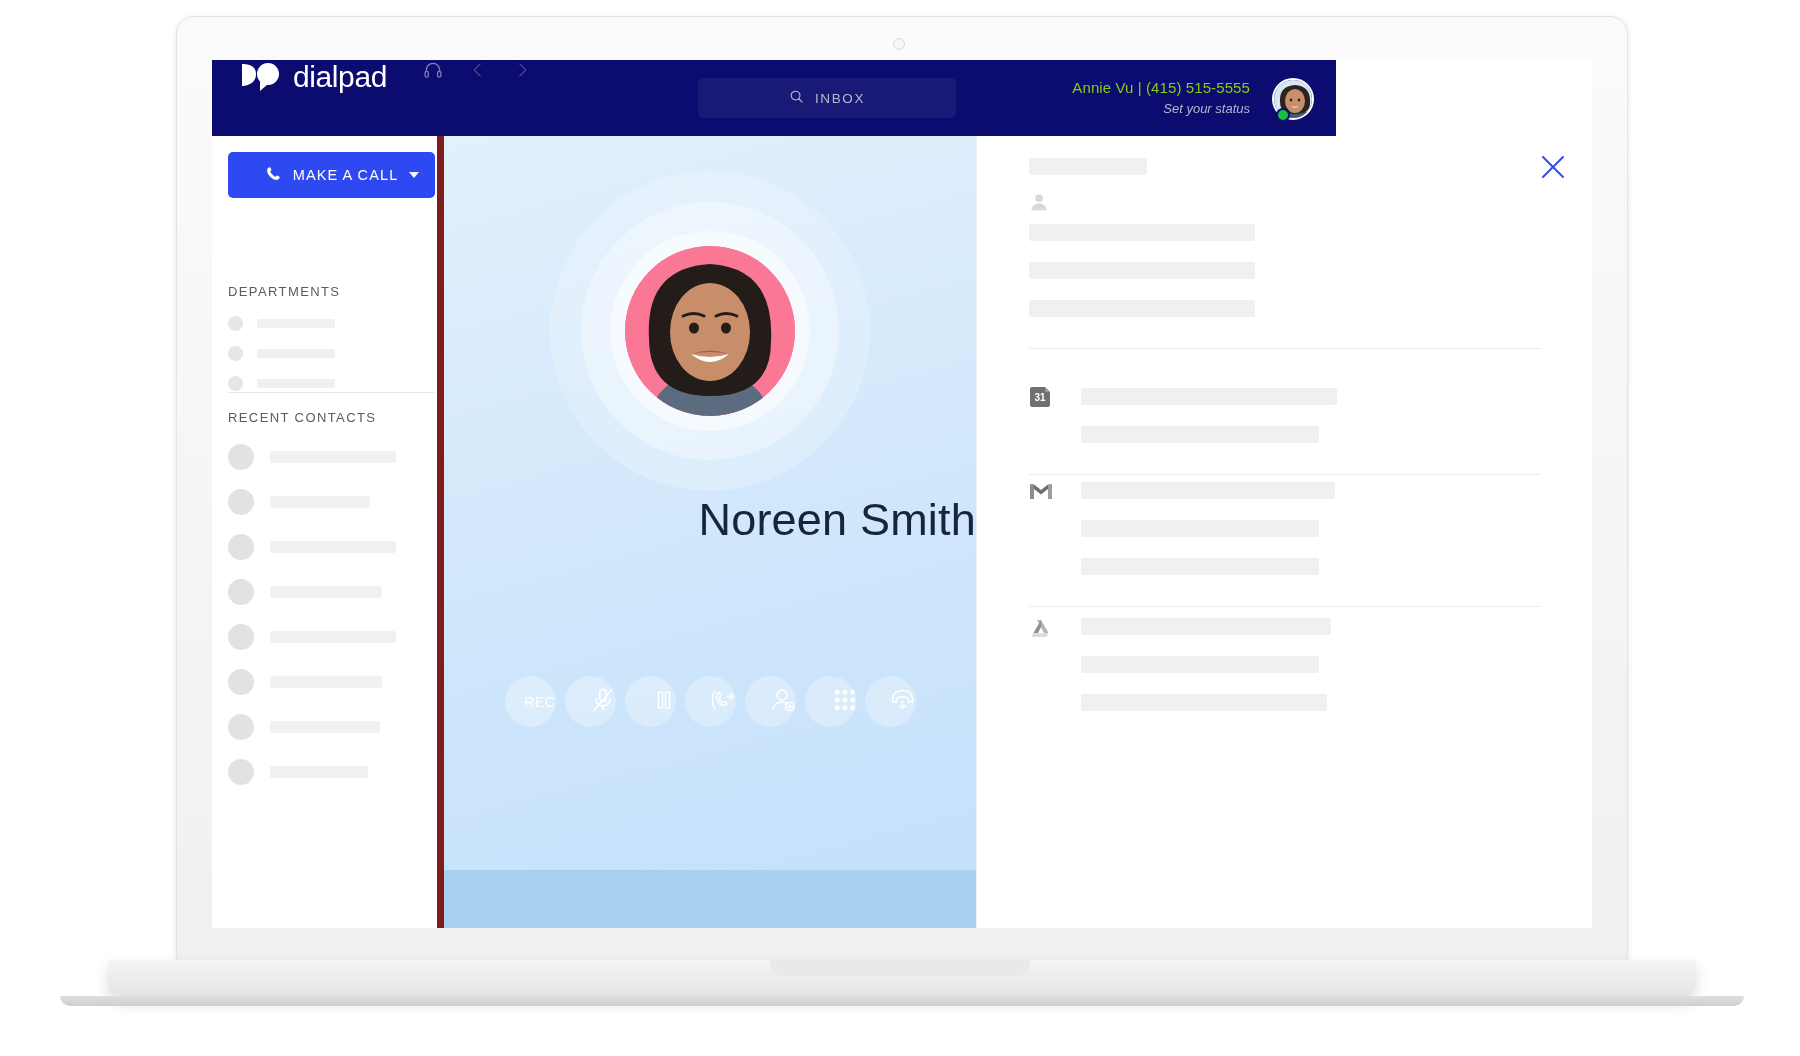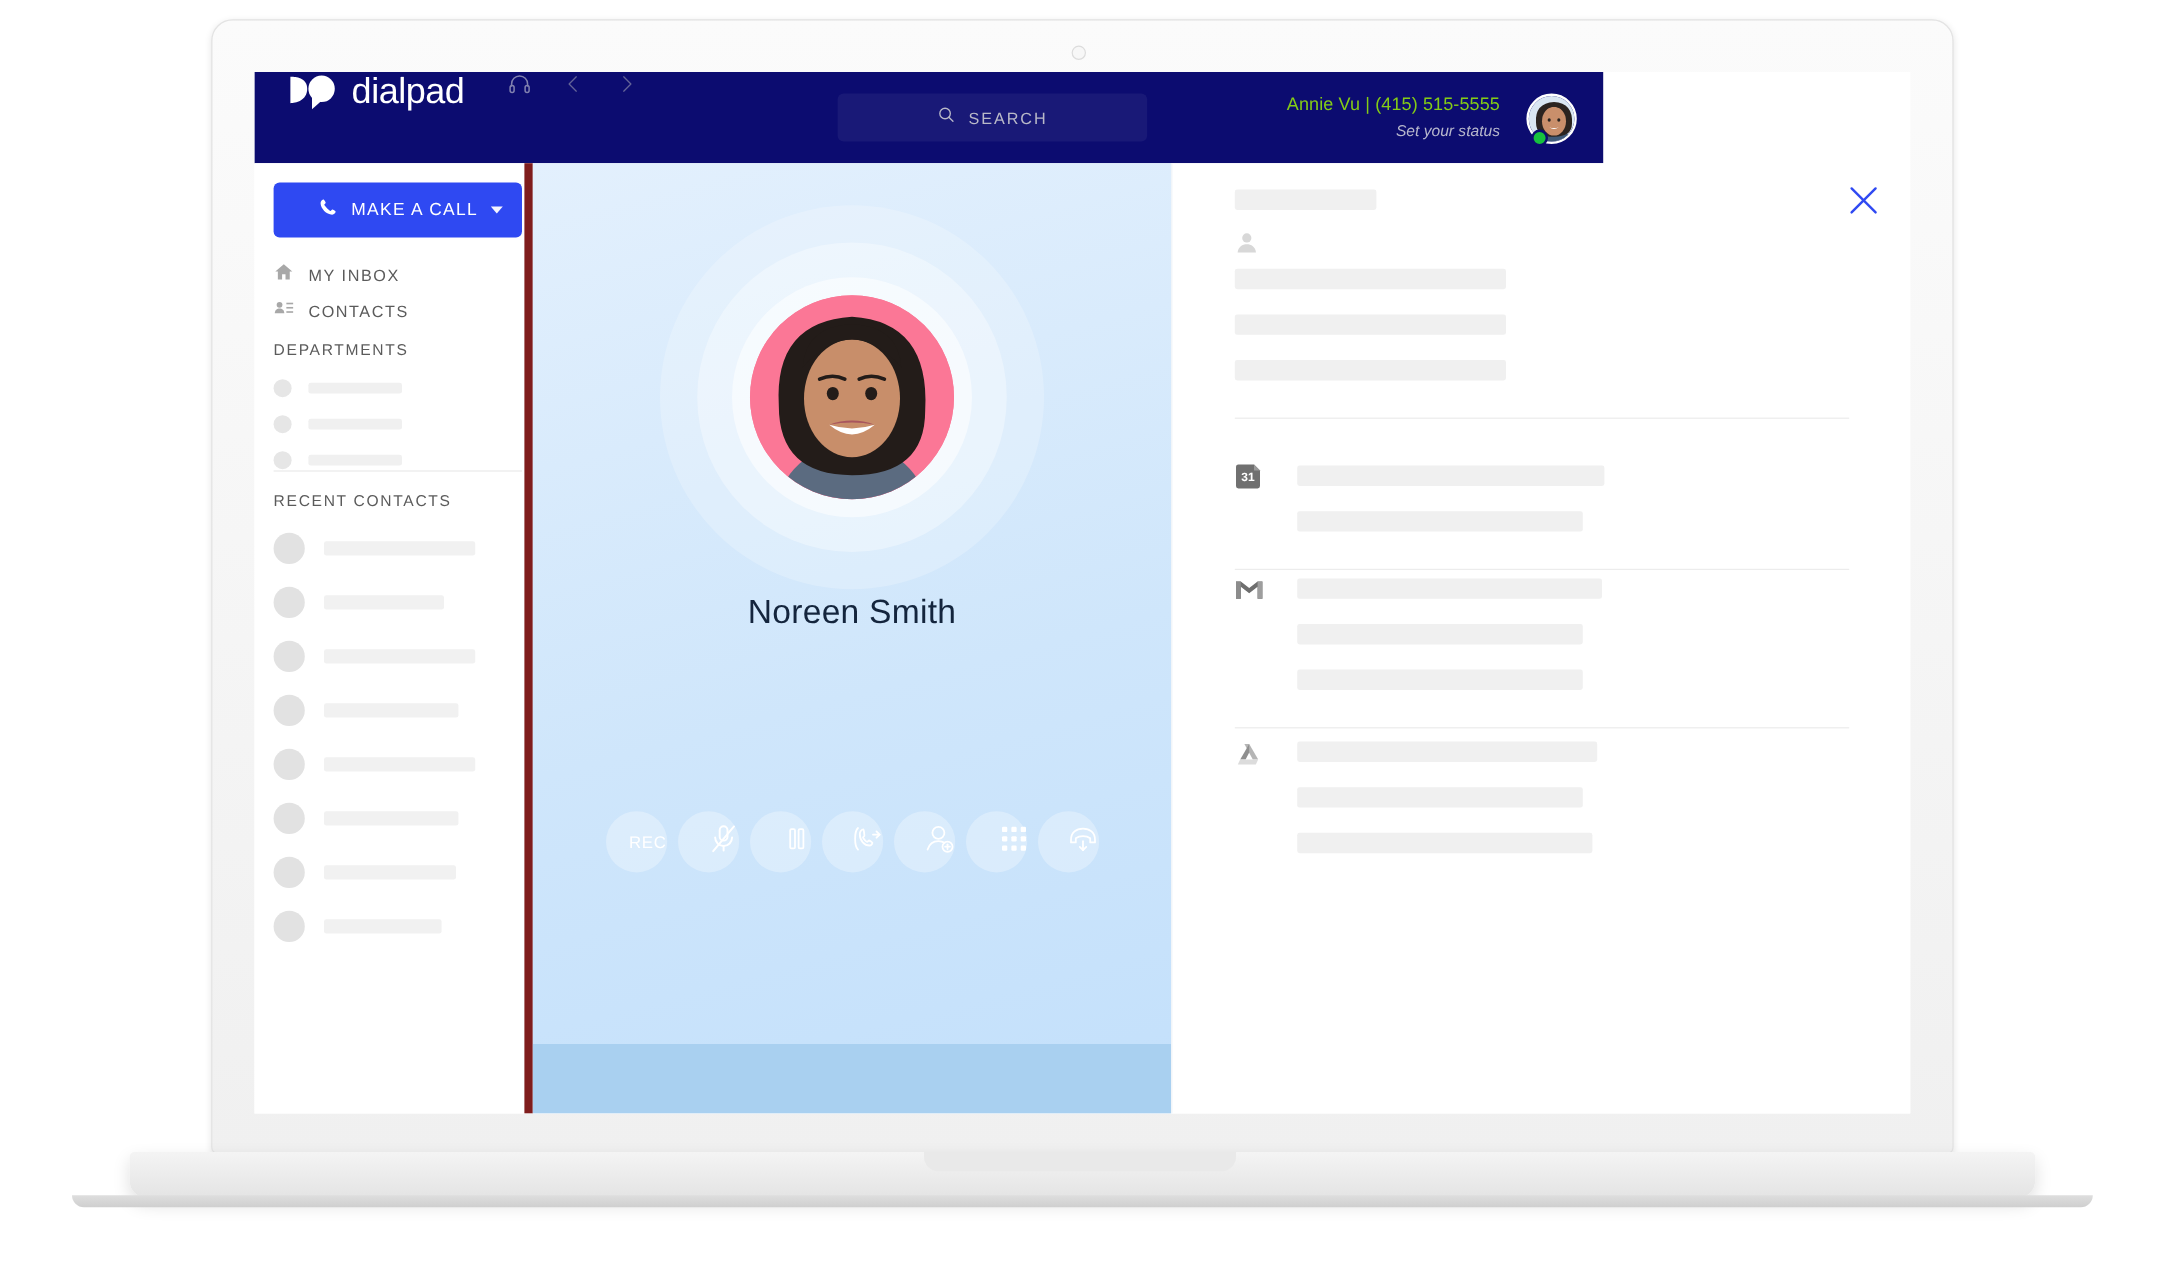--- a/index.html
+++ b/index.html
@@ -133,22 +133,22 @@
   }
   .ring{ position:absolute; border-radius:50%; left:50%; top:195px; transform:translate(-50%,-50%); }
   .ring-3{ width:320px;height:320px; background:rgba(255,255,255,.22); }
   .ring-2{ width:258px;height:258px; background:rgba(255,255,255,.34); }
   .ring-1{ width:200px;height:200px; background:rgba(255,255,255,.55); }
   .caller-avatar{
     position:absolute; left:50%; top:195px; transform:translate(-50%,-50%);
     width:170px;height:170px;border-radius:50%; overflow:hidden; background:#fb7796;
   }
   .caller-name{
-    position:absolute; left:0; right:0; top:358px; text-align:center;
-    color:#14253d; font-size:28px; font-weight:400; letter-spacing:.2px;
+    position:absolute; left:0; right:0; top:358px; text-align:right;
+    color:#14253d; font-size:45px; font-weight:400; letter-spacing:.2px;
   }
   .caller-number{
     position:absolute; left:0; right:0; top:415px; text-align:center;
     color:#14253d; font-size:21px; font-weight:400;
   }
   .call-controls{
     position:absolute; left:0; right:0; top:540px;
     display:flex; align-items:center; justify-content:center; gap:9px;
   }
   .ctrl{
@@ -217,21 +217,21 @@
         </span>
       </div>
 
       <div class="search-box">
         <span>
           <svg width="15" height="15" viewBox="0 0 24 24" fill="none" stroke="#b9b9c8" stroke-width="1.8" stroke-linecap="round">
             <circle cx="10.5" cy="10.5" r="7"></circle>
               <line x1="15.6" y1="15.6" x2="21" y2="21"></line>
           </svg>
         </span>
-        <span class="search-label">SEARCH</span>
+        <span class="search-label">INBOX</span>
       </div>
 
       <div class="hdr-user">
         <div class="hdr-user-name">Annie Vu | (415) 515-5555</div>
         <div class="hdr-user-status">Set your status</div>
       </div>
       <div class="hdr-avatar">
         <svg width="42" height="42" viewBox="0 0 42 42">
           <rect width="42" height="42" fill="#d9e6f2"></rect>
           <ellipse cx="21" cy="41" rx="15" ry="14" fill="#3f5a78"></ellipse>
@@ -250,42 +250,20 @@
       <div class="call-btn">
         <span>
           <svg width="17" height="17" viewBox="0 0 24 24" fill="#fff">
             <path d="M6.6 3.2 C5.2 3.2 3 5 3 7.4 C3 14 10 21 16.6 21 C19 21 20.8 18.8 20.8 17.4 C20.8 16.8 17.6 14.9 16.9 14.9 C16.2 14.9 15.3 16.6 14.6 16.6 C13.6 16.6 7.4 10.4 7.4 9.4 C7.4 8.7 9.1 7.8 9.1 7.1 C9.1 6.4 7.2 3.2 6.6 3.2 Z"></path>
           </svg>
         </span>
         <span class="call-btn-label">MAKE A CALL</span>
         <span class="call-btn-caret"></span>
       </div>
 
-      <div class="nav-list">
-        <div class="nav-item">
-          <span>
-            <svg width="17" height="17" viewBox="0 0 24 24" fill="#a8a8a8">
-              <path d="M12 3 L22 11.5 h-3 V21 h-5 v-6 h-4 v6 H5 V11.5 H2 Z"></path>
-            </svg>
-          </span>
-          <span class="nav-label">MY INBOX</span>
-        </div>
-        <div class="nav-item">
-          <span>
-            <svg width="17" height="17" viewBox="0 0 24 24" fill="#a8a8a8">
-              <circle cx="7" cy="8.5" r="3.4"></circle>
-              <path d="M1.4 18.5 C1.4 14.6 4 12.8 7 12.8 C10 12.8 12.6 14.6 12.6 18.5 Z"></path>
-              <rect x="15" y="6" width="8" height="1.9"></rect>
-              <rect x="15" y="11" width="8" height="1.9"></rect>
-              <rect x="15" y="16" width="8" height="1.9"></rect>
-            </svg>
-          </span>
-          <span class="nav-label">CONTACTS</span>
-        </div>
-      </div>
 
       <div class="section-title" id="departments-title">DEPARTMENTS</div>
       <div class="skel-dept-list">
         <div class="skel-dept">
           <span class="skel-dept-dot"></span>
           <span class="skel-dept-bar" style="width:78px"></span>
         </div>
         <div class="skel-dept">
           <span class="skel-dept-dot"></span>
           <span class="skel-dept-bar" style="width:78px"></span>

